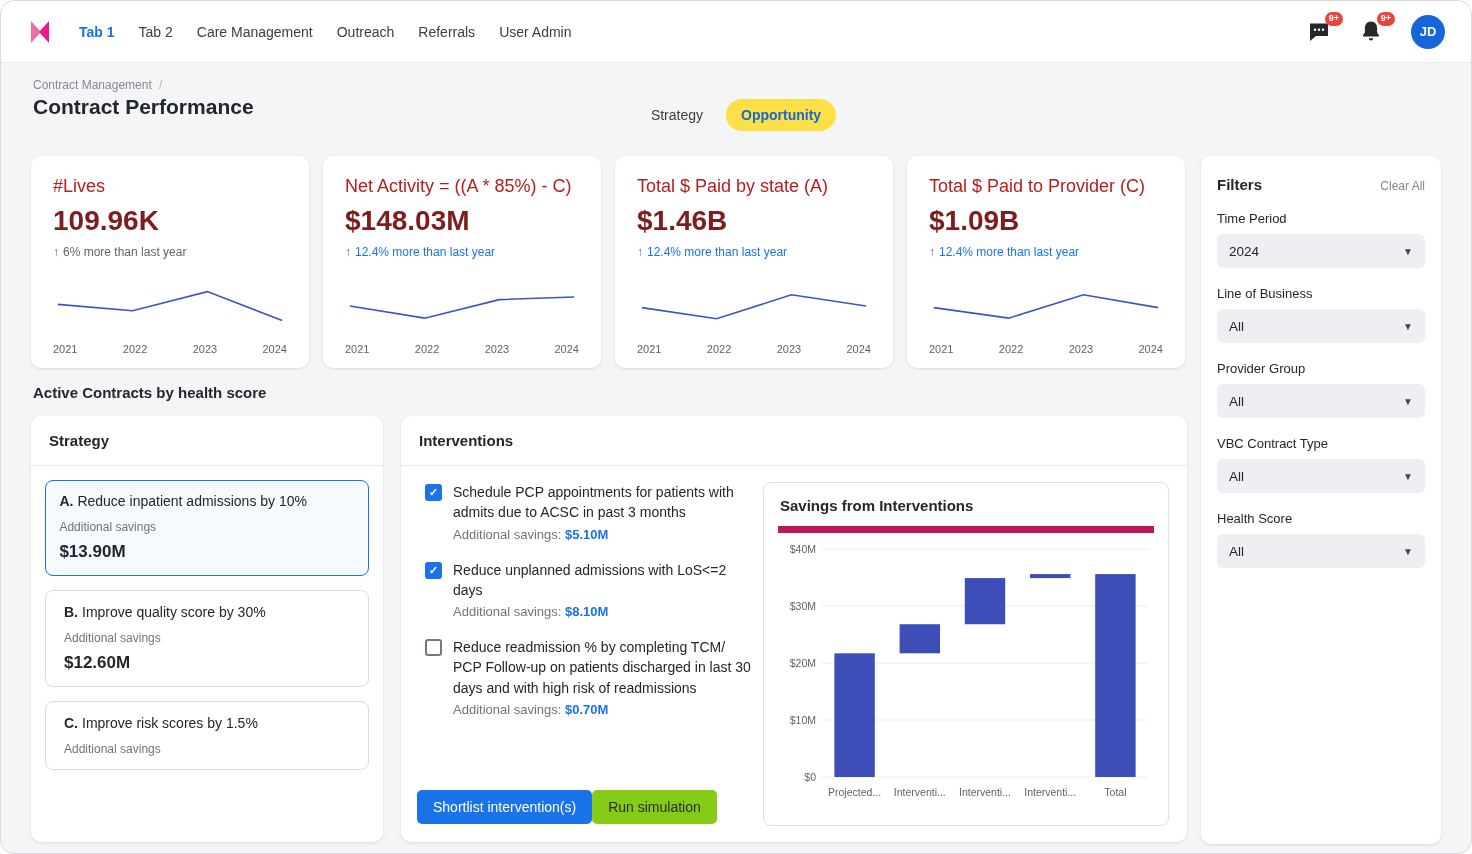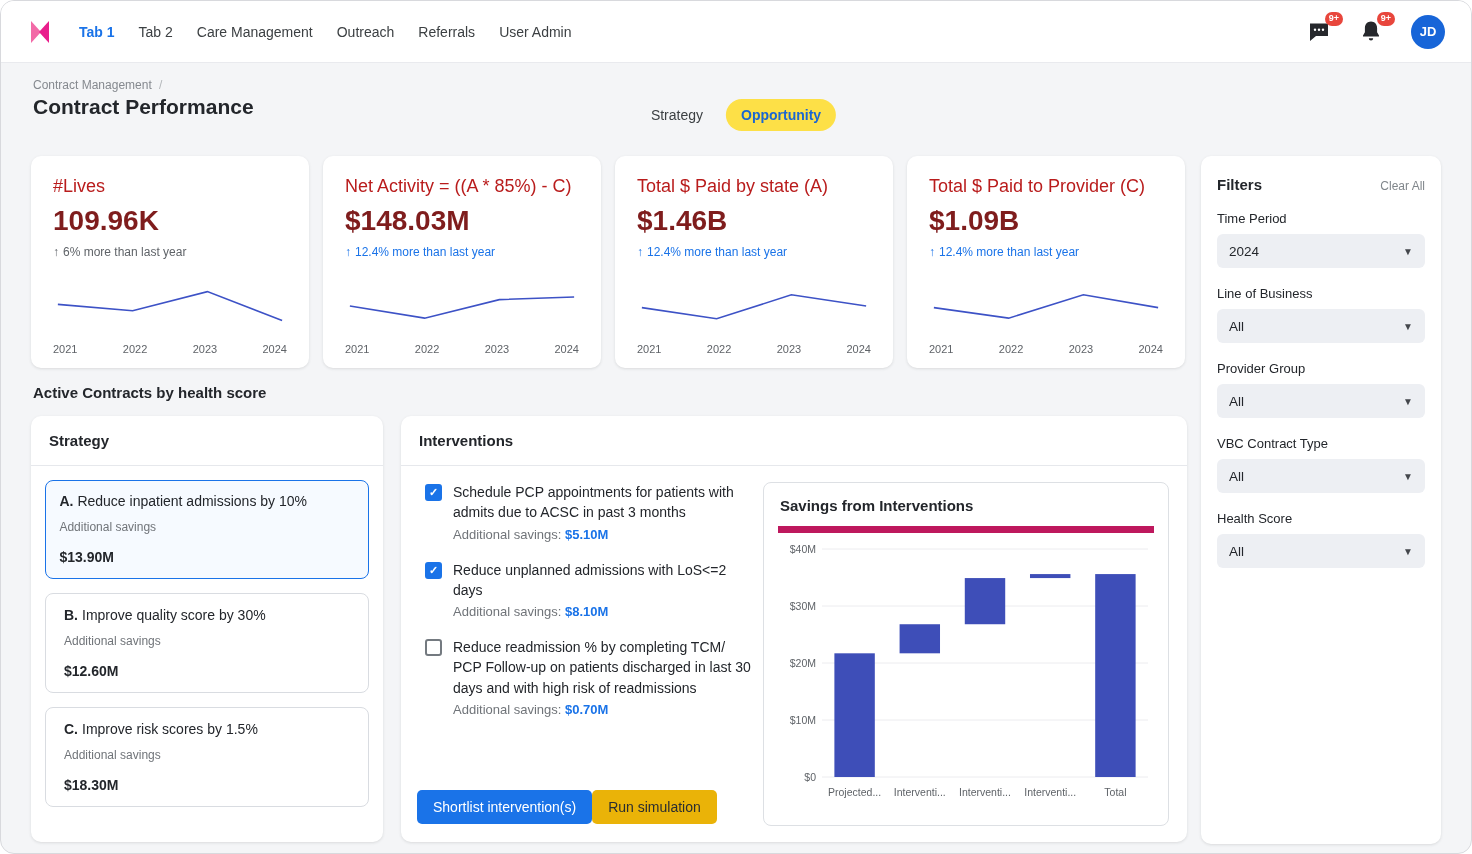--- a/index.html
+++ b/index.html
@@ -49,38 +49,38 @@
   .panel { position:absolute; top:353px; background:#fff; border-radius:10px; box-shadow:0 1px 3px rgba(60,64,67,.14); height:426px; }
   .panel.strategy { left:30px; width:352px; }
   .panel.interventions { left:400px; width:786px; }
   .panel-head { height:50px; display:flex; align-items:center; padding:0 18px; border-bottom:1px solid #e6e8ec; font-size:15px; font-weight:700; }
 
   .strategy-card { margin:14px 14px 0; border:1px solid #d9dce1; border-radius:8px; padding:13px 18px; cursor:pointer; background:#fff; }
   .strategy-card.selected { border:1.6px solid #1a73e8; background:#f6faff; padding:12.4px 13.4px; }
   .strategy-text { font-size:14px; color:#23262b; }
   .strategy-letter { font-weight:700; margin-right:4px; }
   .savings-label { font-size:12px; color:#707479; margin-top:11px; }
-  .savings-value { font-size:14px; font-weight:700; color:#23262b; margin-top:15px; }
+  .savings-value { font-size:17px; font-weight:700; color:#23262b; margin-top:8px; }
 
   .iv-list { position:absolute; left:24px; top:66px; width:332px; }
   .iv-item { display:flex; gap:11px; margin-bottom:18px; }
   .checkbox { flex:0 0 auto; width:17px; height:17px; border:2px solid #747a80; border-radius:3px; margin-top:2px; display:flex; align-items:center; justify-content:center; font-size:11px; font-weight:700; color:#fff; cursor:pointer; }
   .checkbox.checked { background:#1a73e8; border-color:#1a73e8; }
   .iv-text { font-size:14px; color:#23262b; line-height:1.45; }
   .iv-savings { font-size:13px; color:#707479; margin-top:4px; }
   .iv-savings .amt { color:#1a73e8; font-weight:700; }
 
   .chart-box { position:absolute; top:66px; right:18px; width:406px; height:344px; border:1px solid #dde0e4; border-radius:8px; padding:14px 14px 6px; background:#fff; }
   .chart-title { font-size:15px; font-weight:700; color:#23262b; padding:0 2px 12px; border-bottom:7px solid #be185d; margin-bottom:6px; }
   #waterfall { width:376px; height:266px; display:block; }
 
   .btn-row { position:absolute; left:16px; bottom:18px; display:flex; gap:0; }
   .btn { font-size:14px; border-radius:5px; padding:9px 16px; cursor:pointer; border:none; font-family:inherit; }
   .btn.primary { background:#1a73e8; color:#fff; }
-  .btn.secondary { background:#eab308; color:#2a2d31; }
+  .btn.secondary { background:#84cc16; color:#2a2d31; }
 </style>
 </head>
 <body>
 
 <div class="window">
 
   <header class="topbar">
     <svg class="logo" viewBox="0 0 26 26">
       <polygon points="4,2 14,13 4,24" fill="#f26aa7"></polygon>
       <polygon points="22,2 12,13 22,24" fill="#e91e8c"></polygon>
@@ -246,21 +246,20 @@
           <span class="strategy-letter">B.</span><span>Improve quality score by 30%</span>
         </div>
         <div class="savings-label">Additional savings</div>
         <div class="savings-value">$12.60M</div>
       </div>
       <div class="strategy-card">
         <div class="strategy-text">
           <span class="strategy-letter">C.</span><span>Improve risk scores by 1.5%</span>
         </div>
         <div class="savings-label">Additional savings</div>
-        <div class="savings-value">$18.30M</div>
       </div>
     </section>
 
     <section class="panel interventions">
       <div class="panel-head">Interventions</div>
 
       <div class="iv-list">
         <div class="iv-item">
           <span class="checkbox checked">✓</span>
           <div>

